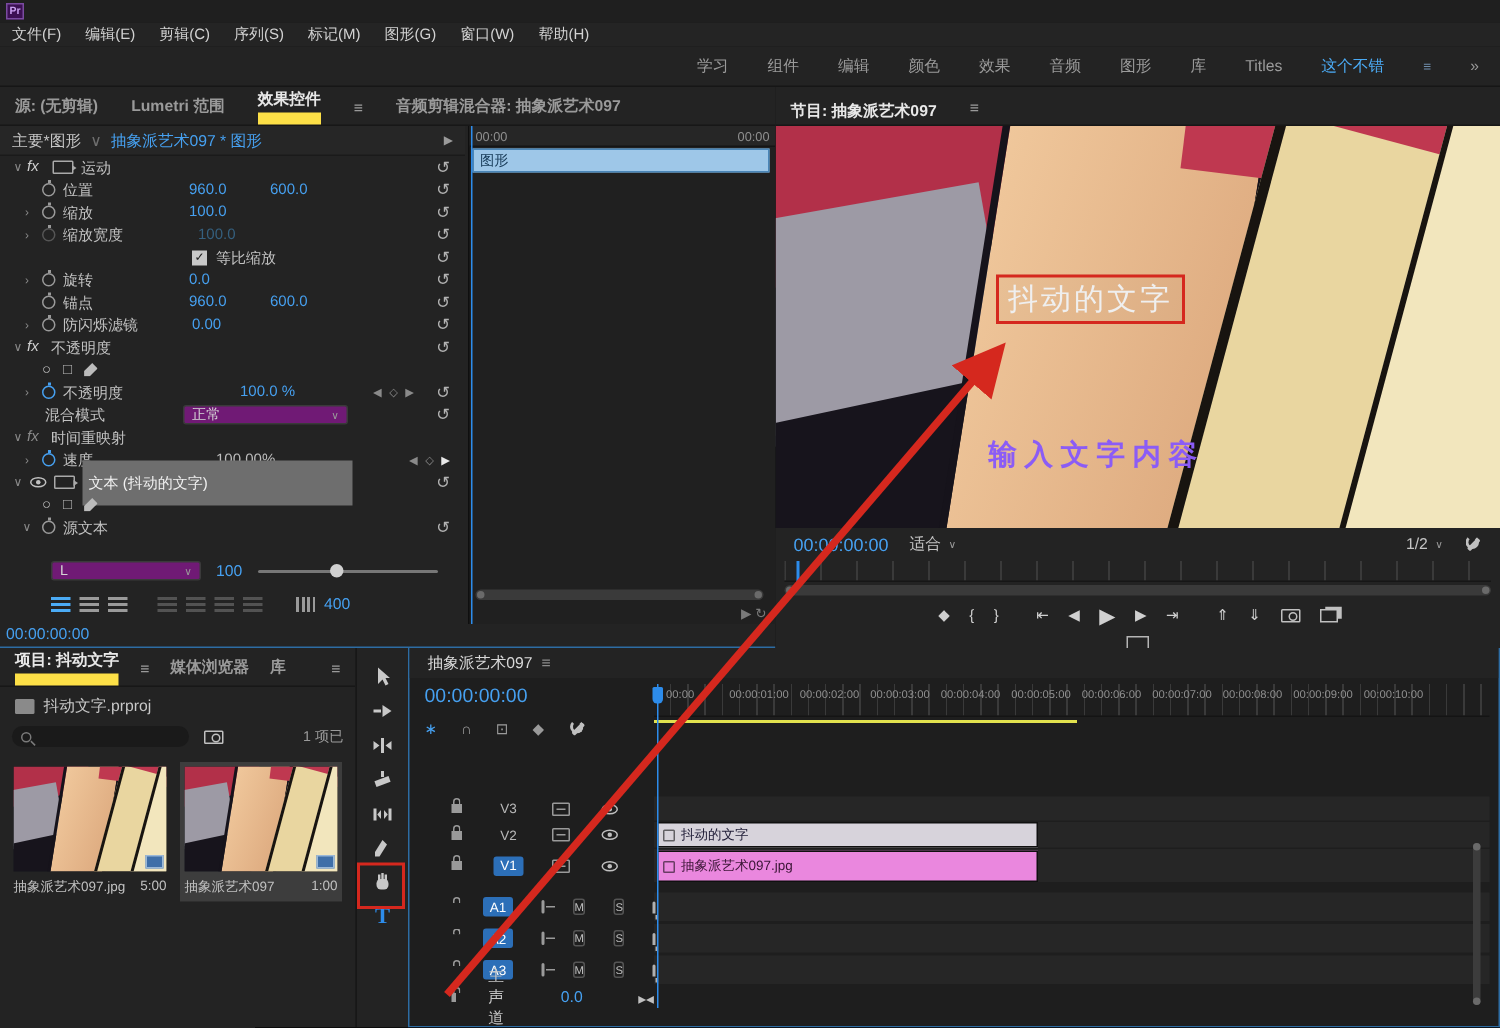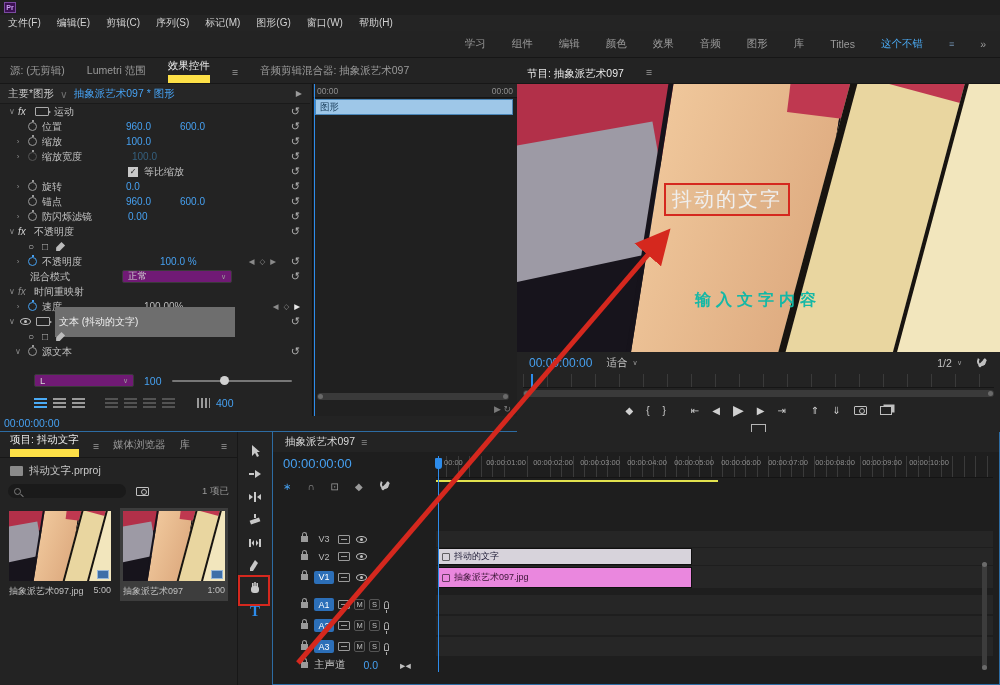--- a/index.html
+++ b/index.html
@@ -18,21 +18,21 @@
               display:flex; align-items:center; justify-content:center; border:1px solid #7a4ba0; }
   #titlebar span { font-size:9.5px; color:#cfcfcf; }
   #menubar { left:0; top:15px; width:1000px; height:16px; background:#242424; display:flex; align-items:center; gap:16px; padding:0 8px; font-size:10px; color:#d2d2d2; }
   #workspacebar { left:0; top:31px; width:1000px; height:27px; background:#232323; border-bottom:1px solid #161616;
                   display:flex; align-items:center; justify-content:flex-end; gap:26px; padding:0 14px; font-size:10.5px; color:#9a9a9a; }
   #workspacebar .ws-active { color:#4babf5; }
   #workspacebar .ws-menu { color:#6f8dab; font-size:9px; }
 
   
   #fx-panel { left:0; top:58px; width:517px; height:374px; border-bottom:1px solid #2d6ca3; }
-  .tabrow { height:26px; background:#232323; border-bottom:1px solid #171717; display:flex; align-items:flex-end; gap:22px; padding:0 10px 5px 10px; color:#9a9a9a; font-size:10.5px; white-space:nowrap; }
+  .tabrow { height:26px; background:#232323; border-bottom:1px solid #171717; display:flex; align-items:flex-end; gap:22px; padding:0 10px 5px 10px; color:#9a9a9a; font-size:10.5px; white-space:nowrap;font-weight:bold; }
   .tab-active { color:#e8e8e8; border-bottom:8px solid #fde047; padding-bottom:2px; margin-bottom:-5px; }
   #fx-head { left:0; top:26px; width:310px; height:20px; background:#262626; border-bottom:1px solid #1a1a1a; display:flex; align-items:center; gap:6px; padding:0 8px; }
   #fx-params { left:0; top:46px; width:310px; height:312px; }
   .prow { height:15px; display:flex; align-items:center; font-size:10px; color:#c2c2c2; position:relative; padding-left:6px; }
   .prow .tw { width:12px; color:#8a8a8a; font-size:8px; text-align:center; }
   .prow .fx { font-style:italic; font-size:10px; color:#cfcfcf; width:14px; }
   .prow .lbl { margin-left:2px; }
   .prow .val { width:46px; text-align:left; color:#46a0f0; margin-left:8px; }
   .prow .reset { position:absolute; right:10px; color:#b2b2b2; font-size:11px; cursor:default; }
   .prow .kf { position:absolute; right:34px; display:flex; gap:5px; color:#8a8a8a; font-size:7.5px; align-items:center; }
@@ -69,22 +69,22 @@
   .art { position:absolute; }
   .a1 { left:-6%; top:-32%; width:54%; height:62%; background:#b23049; transform:rotate(-14deg); }
   .a2 { left:-11%; top:20%; width:42%; height:56%; background:#9d9aa5; transform:rotate(-10deg); border-bottom:7px solid #0e0c12; }
   .a3 { left:-8%; top:68%; width:50%; height:50%; background:#17141c; transform:rotate(-12deg); }
   .a4 { left:27%; top:-12%; width:37%; height:130%; background:linear-gradient(100deg,#f0c89c,#dca87d); transform:rotate(9deg); border-left:5px solid #16131b; border-right:5px solid #16131b; }
   .a5 { left:57%; top:-20%; width:46%; height:36%; background:#bf3850; transform:rotate(7deg); }
   .a6 { left:60%; top:6%; width:50%; height:120%; background:#e9d6a0; transform:rotate(15deg); border-left:7px solid #181410; }
   .a7 { left:85%; top:-10%; width:32%; height:130%; background:#f2e6bd; transform:rotate(15deg); border-left:4px solid #181410; }
   #ov-text { position:absolute; left:147px; top:99px; border:2px solid #d5281e; padding:1px 6px; color:#efefef;
              font-family:"DejaVu Serif","Liberation Serif",serif; font-size:20px; letter-spacing:2px; background:rgba(0,0,0,0.02); }
-  #hint-text { position:absolute; left:142px; top:206px; color:#14b8a6; font-family:"DejaVu Serif","Liberation Serif",serif;
-               font-weight:bold; font-size:16px; letter-spacing:5px;margin-left:36px; }
+  #hint-text { position:absolute; left:142px; top:206px; color:#8b5cf6; font-family:"DejaVu Serif","Liberation Serif",serif;
+               font-weight:bold; font-size:19px; letter-spacing:5px; }
   #pg-ctrl { position:absolute; left:0; top:294px; width:483px; height:80px; background:#232323; }
   #pg-tcrow { height:22px; display:flex; align-items:center; padding:0 12px; gap:14px; }
   #pg-ruler { position:relative; height:14px; margin:0 6px; background:repeating-linear-gradient(90deg,#3a3a3a 0 1px, transparent 1px 24px); border-bottom:1px solid #161616; }
   #pg-transport { height:26px; display:flex; align-items:center; justify-content:center; gap:13px; color:#d0d0d0; font-size:10px; }
   #pg-transport .big { font-size:14px; }
   .wrench { display:inline-block; width:12px; height:12px; position:relative; }
   .wrench::before { content:""; position:absolute; left:5px; top:1px; width:3px; height:10px; background:#c0c0c0; transform:rotate(45deg); border-radius:1px; }
   .wrench::after { content:""; position:absolute; left:1px; top:0; width:5px; height:5px; border:2px solid #c0c0c0; border-radius:50%; border-top-color:transparent; }
   .cam { display:inline-block; width:13px; height:9px; border:1px solid #c0c0c0; border-radius:1px; position:relative; }
   .cam::after { content:""; position:absolute; left:4px; top:1px; width:4px; height:4px; border:1px solid #c0c0c0; border-radius:50%; }
@@ -115,21 +115,21 @@
   
   #tl-panel { left:272px; top:432px; width:728px; height:253px; background:#1e1e1e; border:1px solid #2d6ca3; border-top:none; }
   #tl-tab { height:20px; display:flex; align-items:center; gap:6px; padding:0 12px; color:#d8d8d8; background:#232323; }
   #tl-tc { position:absolute; left:10px; top:24px; font-size:13px; color:#46a0f0; }
   #tl-icons { position:absolute; left:10px; top:48px; display:flex; gap:16px; align-items:center; color:#9a9a9a; font-size:10px; }
   #tl-ruler { position:absolute; left:163px; top:24px; width:557px; height:22px; border-bottom:1px solid #141414;
               background:repeating-linear-gradient(90deg, transparent 0 10.5px, #3a3a3a 10.5px 11.5px); }
   #tl-ruler span { position:absolute; top:2px; font-size:7.5px; color:#8f8f8f; transform:translateX(-50%); background:transparent; }
   #workarea { position:absolute; left:163px; top:48px; width:282px; height:2px; background:#e2e24e; }
   .band { position:absolute; left:163px; width:557px; background:#262626; }
-  .thead { position:absolute; left:0; width:163px; display:flex; align-items:center; gap:4px; padding-left:28px; }
+  .thead { position:absolute; left:0; width:163px; display:flex; align-items:center; gap:19px; padding-left:28px; }
   .lock { display:inline-block; width:7px; height:6px; background:#9a9a9a; position:relative; margin-right:2px; }
   .lock::before { content:""; position:absolute; left:1px; top:-4px; width:3px; height:3px; border:1px solid #9a9a9a; border-bottom:none; border-radius:3px 3px 0 0; }
   .tname { min-width:20px; height:13px; display:flex; align-items:center; justify-content:center; font-size:9px; color:#b8b8b8; border-radius:2px; padding:0 2px; }
   .tname.on { background:#2c6fb8; color:#fff; }
   .sync { display:inline-block; width:12px; height:9px; border:1px solid #9a9a9a; border-radius:1px; position:relative; }
   .sync::after { content:""; position:absolute; left:2px; top:3px; width:6px; height:1px; background:#9a9a9a; }
   .msbox { width:11px; height:11px; border:1px solid #555; border-radius:2px; font-size:7.5px; color:#c0c0c0; display:flex; align-items:center; justify-content:center; }
   .mic { display:inline-block; width:5px; height:8px; border:1px solid #b0b0b0; border-radius:3px 3px 0 0; position:relative; }
   .mic::after { content:""; position:absolute; left:1px; top:8px; width:1px; height:3px; background:#b0b0b0; }
   .clip { position:absolute; left:165px; width:254px; border:1px solid #101010; display:flex; align-items:center; gap:4px; font-size:9px; padding:0 3px; }

